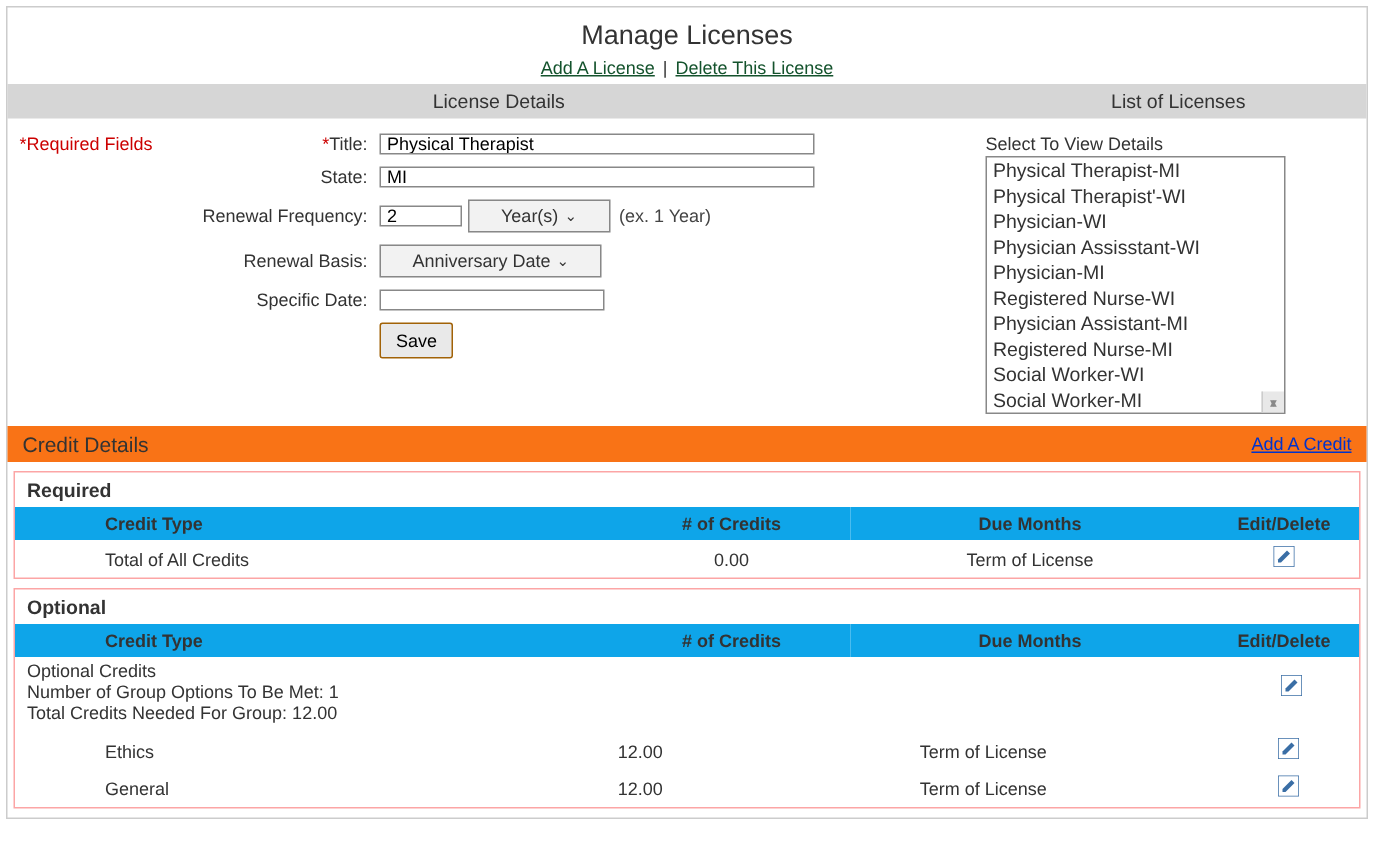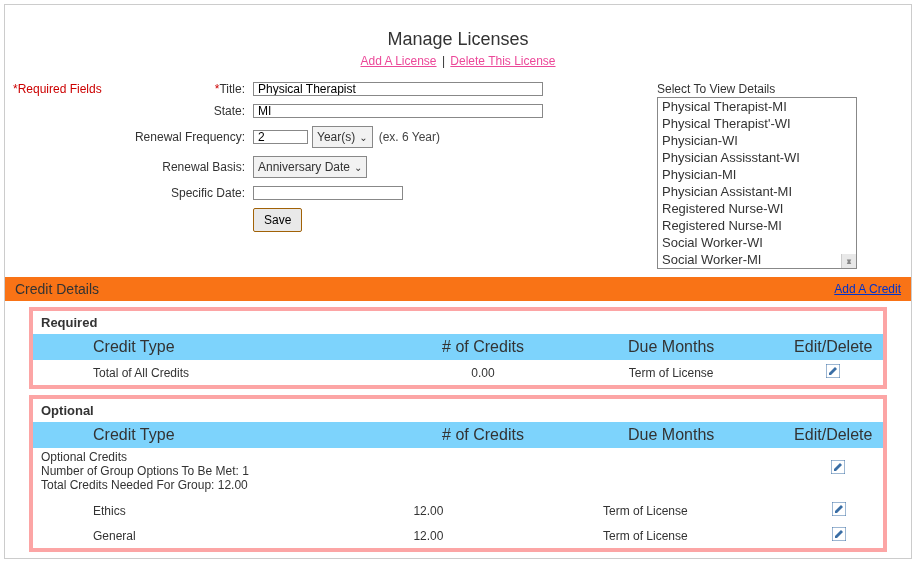--- a/index.html
+++ b/index.html
@@ -16,27 +16,27 @@
     border: 1px solid #ccc;
   }
   .page-header {
     text-align: center;
     padding: 8px 0 4px 0;
   }
   .page-title {
     font-size: 18px;
     font-weight: normal;
     color: #333;
-    margin: 16px 0 4px 0;
+    margin: 0 0 4px 0;
   }
   .header-links {
     font-size: 12px;
   }
   .header-links a {
-    color: #ec4899;
+    color: #14532d;
     text-decoration: underline;
     cursor: pointer;
   }
   .header-links .sep {
     color: #333;
     margin: 0 2px;
   }
   .section-bar {
     background: #d6d6d6;
     display: flex;
@@ -84,21 +84,21 @@
     padding: 2px 4px;
     border: 1px solid #888;
     height: 14px;
   }
   .input-wide { width: 290px; }
   .input-num { width: 55px; }
   .input-date { width: 150px; }
   .select-like {
     border: 1px solid #888;
     background: #f2f2f2;
-    padding: 2px 4px;
+    padding: 2px 21px;
     font-size: 12px;
     height: 22px;
     display: inline-flex;
     align-items: center;
     gap: 4px;
     cursor: pointer;
   }
   .select-like .caret {
     font-size: 10px;
   }
@@ -173,37 +173,37 @@
     padding: 4px 10px;
     font-size: 14px;
   }
   .credit-bar a {
     color: #0033cc;
     text-decoration: underline;
     font-size: 12px;
     cursor: pointer;
   }
   .credit-block {
-    border: 4px solid #fca5a5;
-    margin: 6px 24px;
+    border: 1px solid #fca5a5;
+    margin: 6px 4px;
   }
   .credit-block-title {
     font-weight: bold;
     padding: 4px 8px;
     font-size: 13px;
   }
   .credit-table {
     width: 100%;
     border-collapse: collapse;
   }
   .credit-table th {
-    background: #7dd3fc;
-    font-weight: normal;
+    background: #0ea5e9;
+    font-weight: bold;
     padding: 4px 8px;
-    font-size: 16px;
+    font-size: 12px;
     text-align: center;
   }
   .credit-table th.col-type { text-align: left; padding-left: 60px; width: 400px;}
   .credit-table th.col-num { width: 160px; }
   .credit-table th.col-due { width: 240px; }
   .credit-table th.col-ed { width: 100px; }
   .credit-table td {
     padding: 4px 8px;
     font-size: 12px;
     text-align: center;
@@ -235,41 +235,45 @@
 
   <div class="page-header">
     <h1 class="page-title">Manage Licenses</h1>
     <div class="header-links">
       <a>Add A License</a>
       <span class="sep">|</span>
       <a>Delete This License</a>
     </div>
   </div>
 
+  <div class="section-bar">
+    <div class="left">License Details</div>
+    <div class="right">List of Licenses</div>
+  </div>
 
   <div class="details-row">
     <div class="req-fields">*Required Fields</div>
 
     <div class="form-area">
       <div class="form-row">
         <div class="form-label"><span class="ast">*</span><span>Title:</span></div>
         <input type="text" class="input-wide" value="Physical Therapist" style="">
       </div>
       <div class="form-row">
         <div class="form-label">State:</div>
         <input type="text" class="input-wide" value="MI" style="">
       </div>
       <div class="form-row">
         <div class="form-label">Renewal Frequency:</div>
         <input type="text" class="input-num" value="2" style="">
         <div class="select-like" style="margin-left:4px;">
           <span>Year(s)</span>
           <span class="caret">⌄</span>
         </div>
-        <span class="hint">(ex. 6 Year)</span>
+        <span class="hint">(ex. 1 Year)</span>
       </div>
       <div class="form-row">
         <div class="form-label">Renewal Basis:</div>
         <div class="select-like">
           <span>Anniversary Date</span>
           <span class="caret">⌄</span>
         </div>
       </div>
       <div class="form-row">
         <div class="form-label">Specific Date:</div>
@@ -283,22 +287,22 @@
 
     <div class="listbox-wrap">
       <div class="listbox-label">Select To View Details</div>
       <div class="listbox">
         <div class="listbox-items" id="listbox-items">
             <div class="listbox-item">Physical Therapist-MI</div>
             <div class="listbox-item">Physical Therapist'-WI</div>
             <div class="listbox-item">Physician-WI</div>
             <div class="listbox-item">Physician Assisstant-WI</div>
             <div class="listbox-item">Physician-MI</div>
+            <div class="listbox-item">Registered Nurse-WI</div>
             <div class="listbox-item">Physician Assistant-MI</div>
-            <div class="listbox-item">Registered Nurse-WI</div>
             <div class="listbox-item">Registered Nurse-MI</div>
             <div class="listbox-item">Social Worker-WI</div>
             <div class="listbox-item">Social Worker-MI</div>
           </div>
         <div class="scrollbar">
           <div class="scroll-arrow">▴</div>
           <div class="scroll-thumb"></div>
           <div class="scroll-arrow" style="position:absolute;bottom:0;left:0;right:0;">▾</div>
         </div>
       </div>

